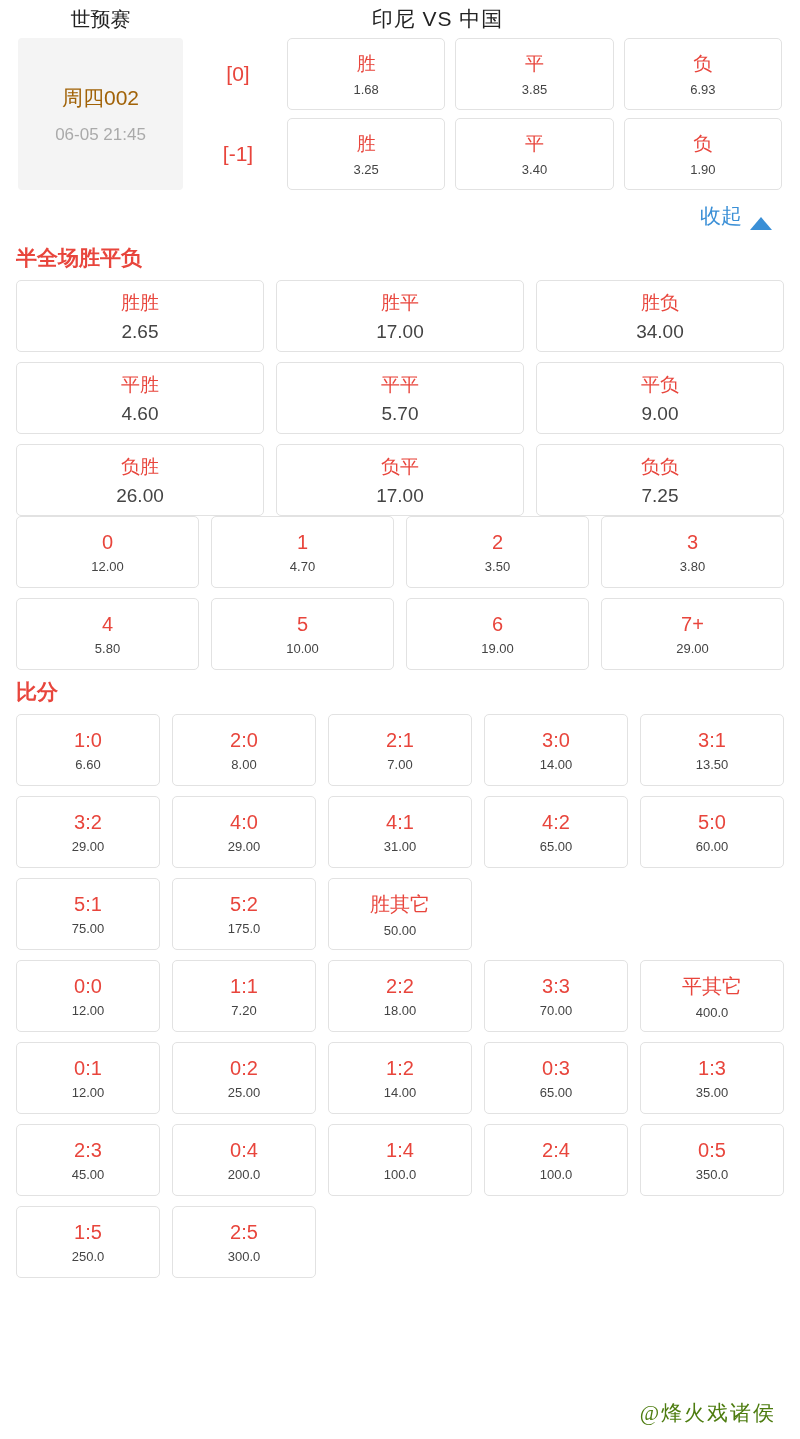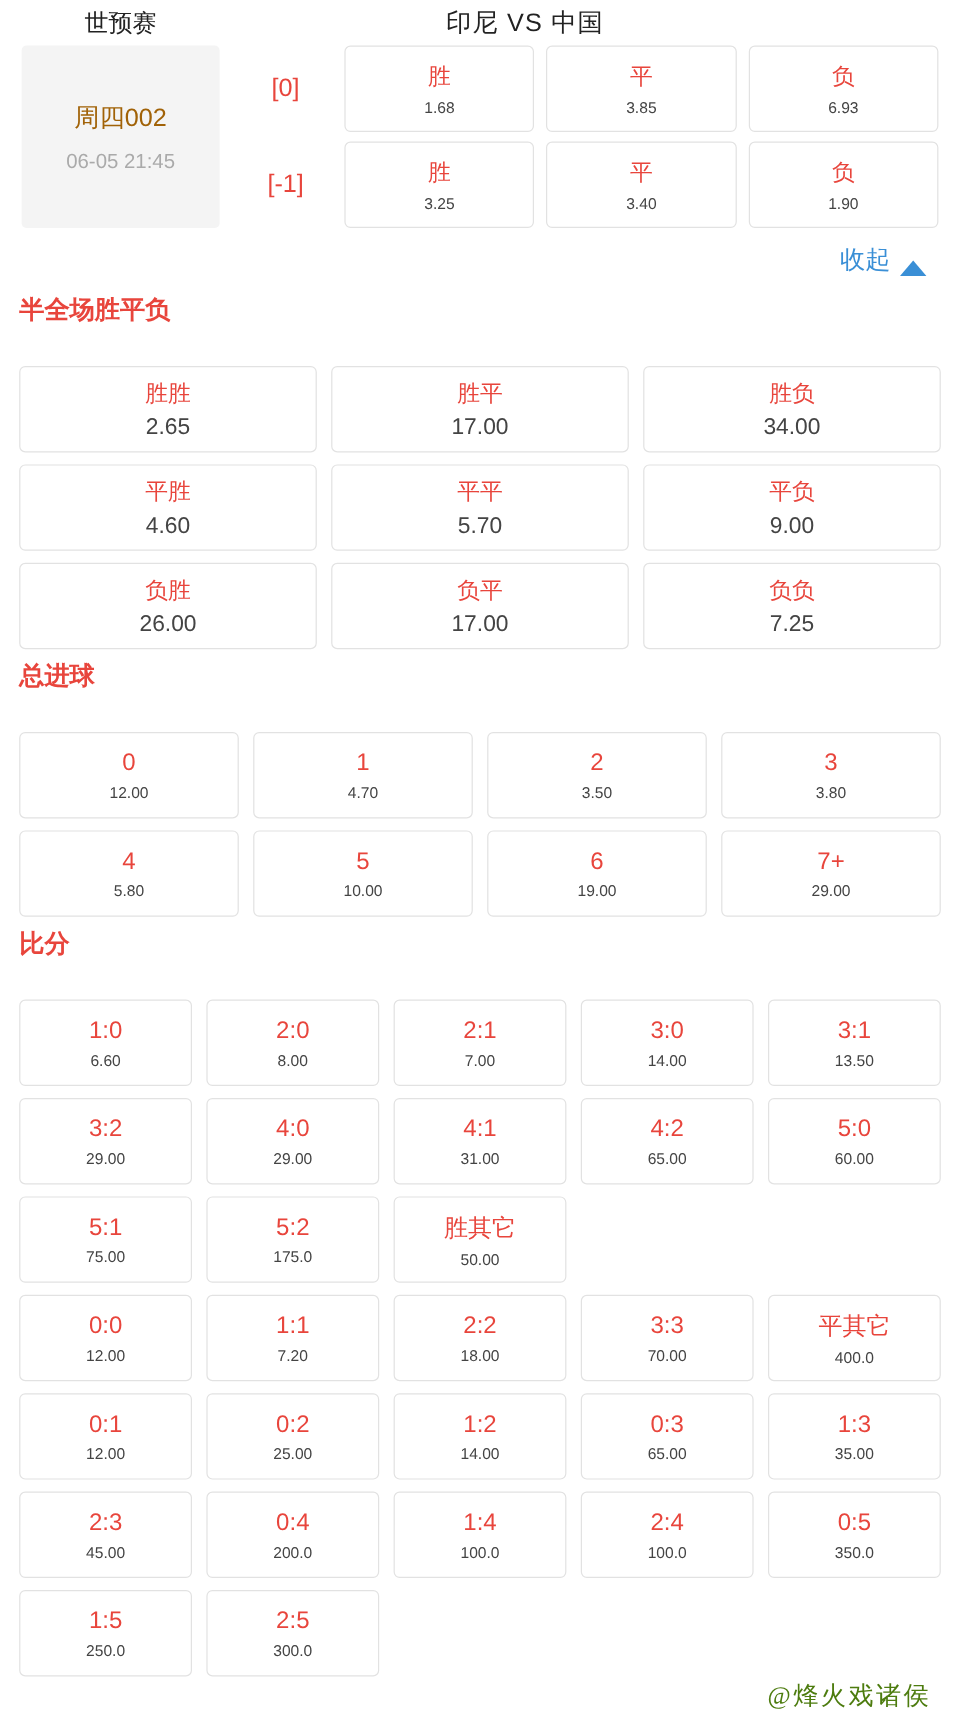--- a/index.html
+++ b/index.html
@@ -130,21 +130,20 @@
     color: #e8453c;
     font-size: 21px;
     font-weight: bold;
     padding: 8px 0 8px 16px;
   }
   .grid {
     display: flex;
     flex-wrap: wrap;
     padding: 0 16px;
     gap: 10px 12px;
-    margin-top: 25px;
   }
   .grid .cell {
     height: 72px;
   }
   .g3 .cell { width: calc((100% - 24px) / 3); flex: none; }
   .g4 .cell { width: calc((100% - 36px) / 4); flex: none; }
   .g5 .cell { width: calc((100% - 48px) / 5); flex: none; }
 
   .g3 .cell .lbl, .g3 .cell .val { font-size: 19px; }
   .g4 .cell .lbl { font-size: 20px; }
@@ -253,21 +252,20 @@
       </div>
       <div class="cell">
         <span class="lbl">负平</span>
         <span class="val">17.00</span>
       </div>
       <div class="cell">
         <span class="lbl">负负</span>
         <span class="val">7.25</span>
       </div>
     </div>
-    <div class="section-title">总进球</div>
     <div class="grid g4">
       <div class="cell">
         <span class="lbl">0</span>
         <span class="val">12.00</span>
       </div>
       <div class="cell">
         <span class="lbl">1</span>
         <span class="val">4.70</span>
       </div>
       <div class="cell">

